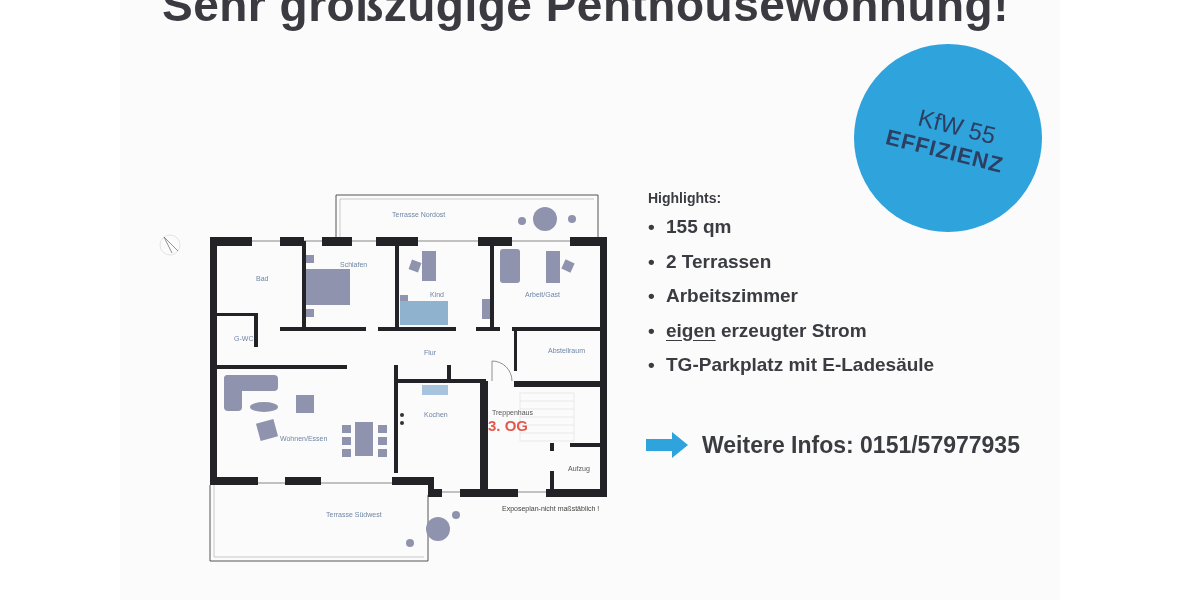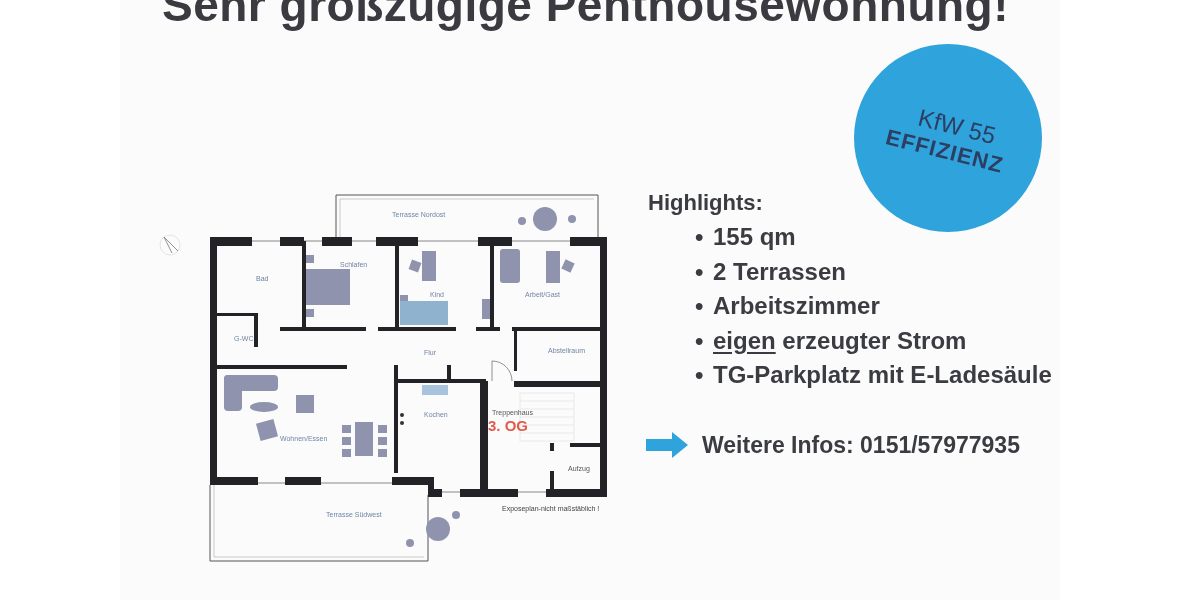--- a/index.html
+++ b/index.html
@@ -23,23 +23,23 @@
     }
     .badge-text {
       position: absolute; left: 0; top: 0; width: 100%; height: 100%;
       transform: rotate(14deg); display: flex; flex-direction: column;
       align-items: center; justify-content: center; color: #2c3f63;
     }
     .badge-line1 { font-size: 24px; margin-left: 12px; }
     .badge-line2 { font-size: 22px; font-weight: bold; letter-spacing: 1px; }
 
     .highlights { position: absolute; left: 648px; top: 190px; color: #3b3c42; }
-    .hl-title { font-size: 22px; font-weight: bold; margin-bottom: 4px; }
+    .hl-title { font-size: 14px; font-weight: bold; margin-bottom: 4px; }
     .hl-list { list-style: none; margin: 0; padding: 0; }
-    .hl-item { font-size: 24px; font-weight: bold; height: 34.5px; line-height: 34px; white-space: nowrap; margin-left: 47px; }
+    .hl-item { font-size: 19px; font-weight: bold; height: 34.5px; line-height: 34px; white-space: nowrap; }
     .hl-item .dot { display: inline-block; width: 18px; }
     .hl-item u { text-decoration: underline; text-underline-offset: 3px; }
 
     .info { position: absolute; left: 646px; top: 432px; display: flex; }
     .arrow { width: 42px; height: 26px; margin-right: 14px; }
     .info-text { font-size: 23px; font-weight: bold; color: #3b3c42; white-space: nowrap; }
 
     .plan { position: absolute; left: 150px; top: 185px; width: 470px; height: 385px; }
     .plan svg { position: absolute; left: 0; top: 0; }
     .lbl { position: absolute; font-size: 7px; color: #6f86a6; white-space: nowrap; }

